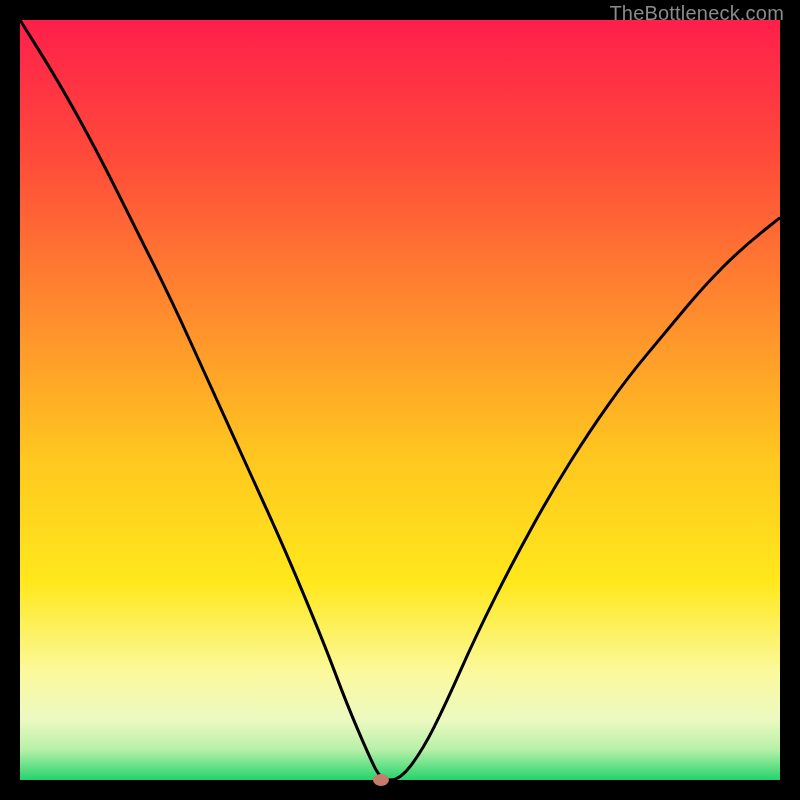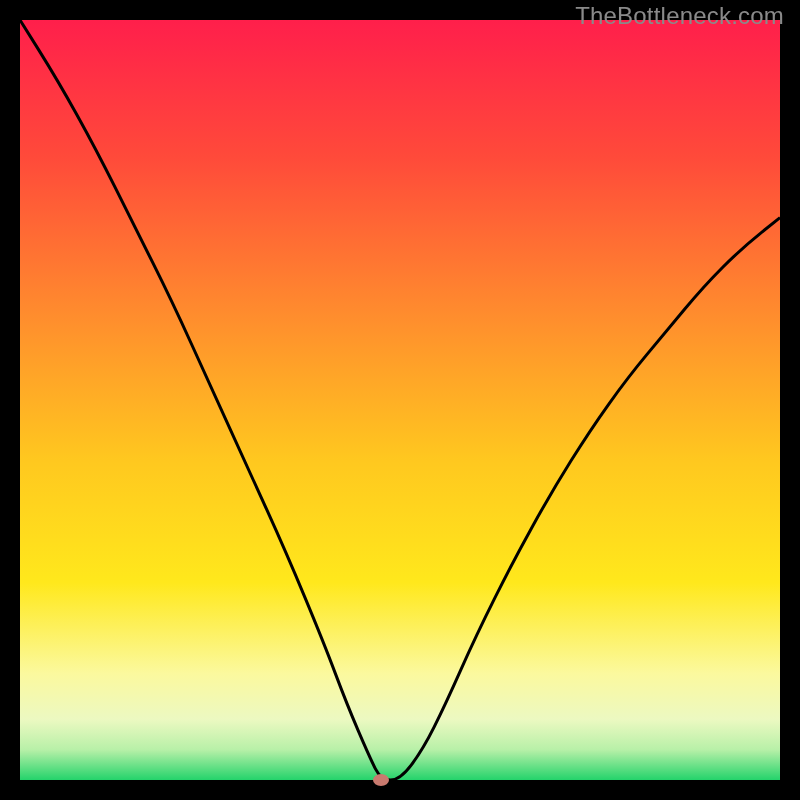--- a/index.html
+++ b/index.html
@@ -25,21 +25,21 @@
     top: 20px;
     width: 760px;
     height: 760px;
     
   }
   .watermark {
     position: absolute;
     top: 2px;
     right: 16px;
     color: #8a8a8a;
-    font-size: 24px;
+    font-size: 20px;
     font-weight: 500;
     letter-spacing: 0.2px;
   }
   svg.curve {
     position: absolute;
     left: 20px;
     top: 20px;
     width: 760px;
     height: 760px;
     overflow: visible;

